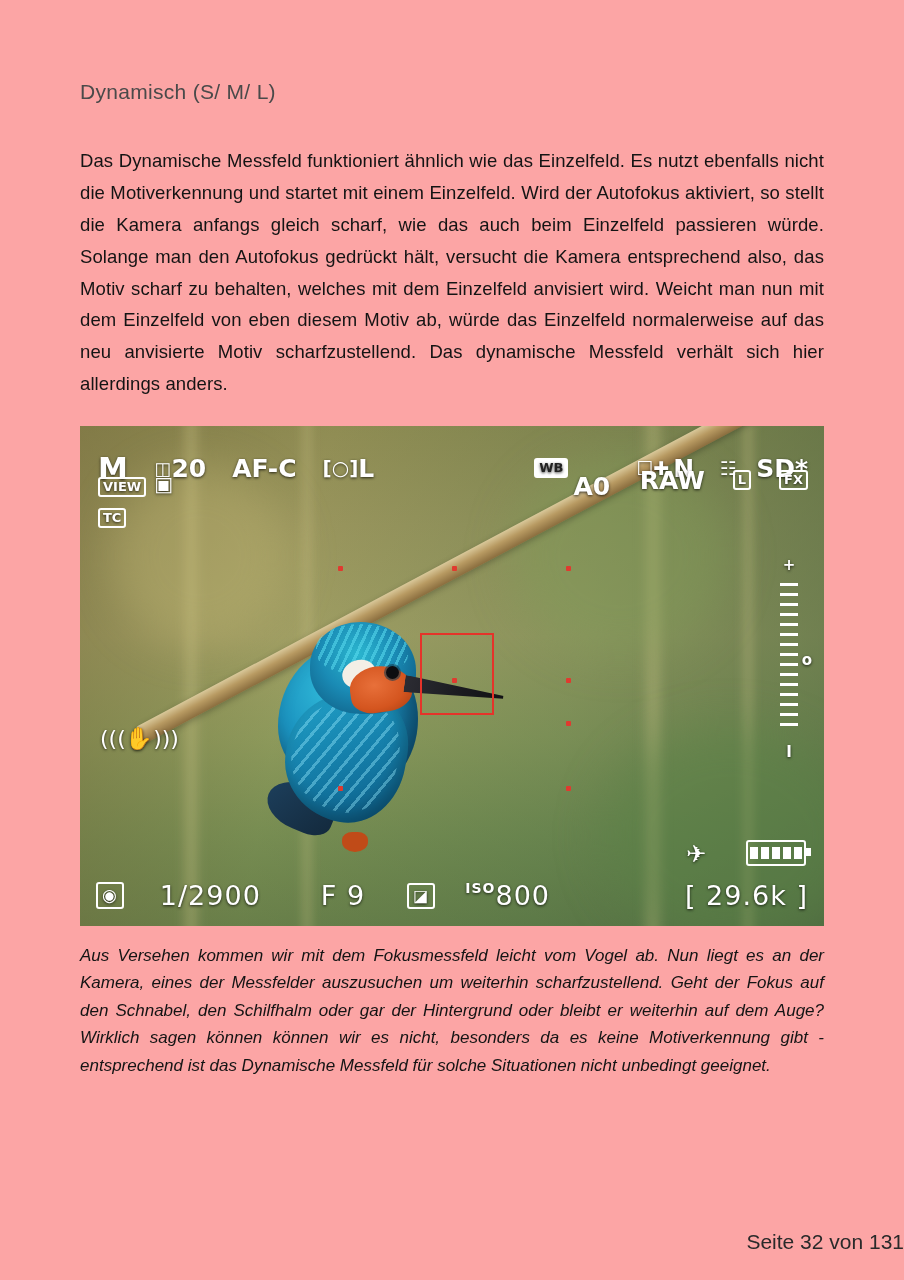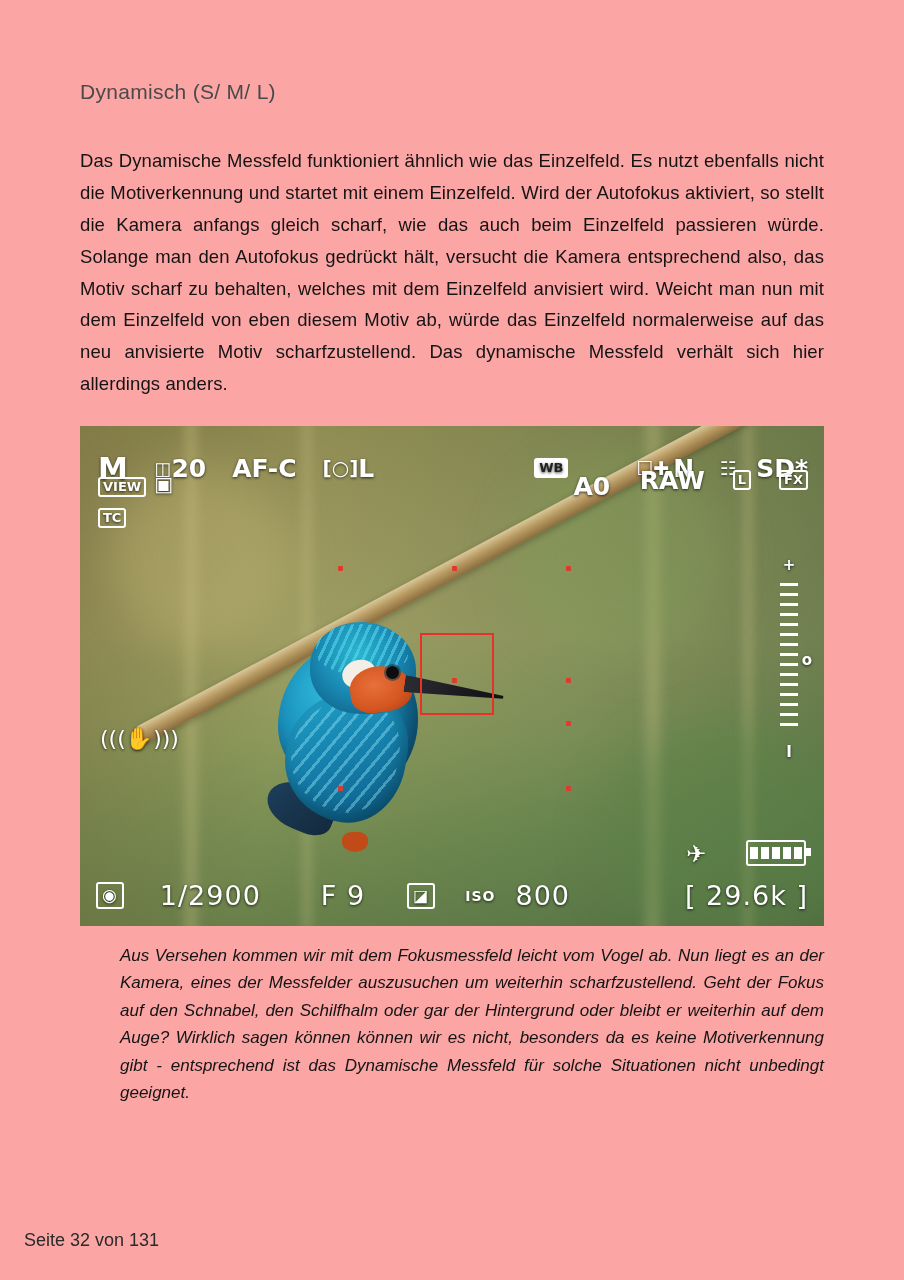--- a/index.html
+++ b/index.html
@@ -205,21 +205,21 @@
       repeating-linear-gradient(180deg, #fff 0 3px, rgba(255,255,255,0) 3px 10px);
     margin: 4px 0;
   }
   .osd .bottom {
     position: absolute; left: 0; right: 0; bottom: 4px;
     height: 52px;
     display: flex; align-items: center;
     padding: 0 16px;
     font-size: 27px; font-weight: 400; letter-spacing: 1px;
   }
-  .osd .bottom .grp { display: flex; align-items: center; gap: 20px; }
+  .osd .bottom .grp { display: flex; align-items: flex-start; gap: 0; }
   .osd .plane { position: absolute; right: 118px; bottom: 58px; font-size: 24px; }
   .osd .battery {
     position: absolute; right: 18px; bottom: 60px;
     width: 52px; height: 22px; border: 2px solid #fff; border-radius: 3px;
     display: flex; align-items: center; padding: 0 2px;
   }
   .osd .battery::after {
     content: ""; position: absolute; right: -7px; top: 6px; width: 5px; height: 8px; background: #fff;
   }
   .osd .battery i {
@@ -231,30 +231,28 @@
   .focus-box {
     position: absolute; border: 2px solid #e5332a; box-sizing: border-box;
   }
   .caption {
     margin-top: 16px;
     font-size: 17px;
     font-style: italic;
     line-height: 1.62;
     text-align: justify;
     color: #141414;
-    margin-left: 40px;
   }
   .footer {
     position: absolute;
     left: 0; right: 0;
     top: 1230px;
-    text-align: left;
-    font-size: 18px;
+    text-align: right;
+    font-size: 21px;
     color: #2a2a2a;
-    margin-left: 24px;
   }
 </style>
 </head>
 <body>
 
 <div class="page">
   <div class="content">
 
     <div class="heading">Dynamisch (S/ M/ L)</div>
 

